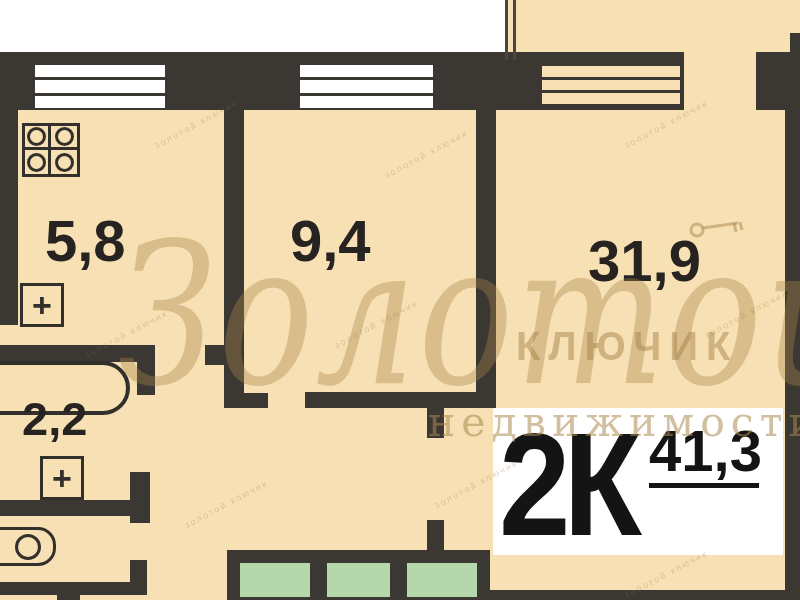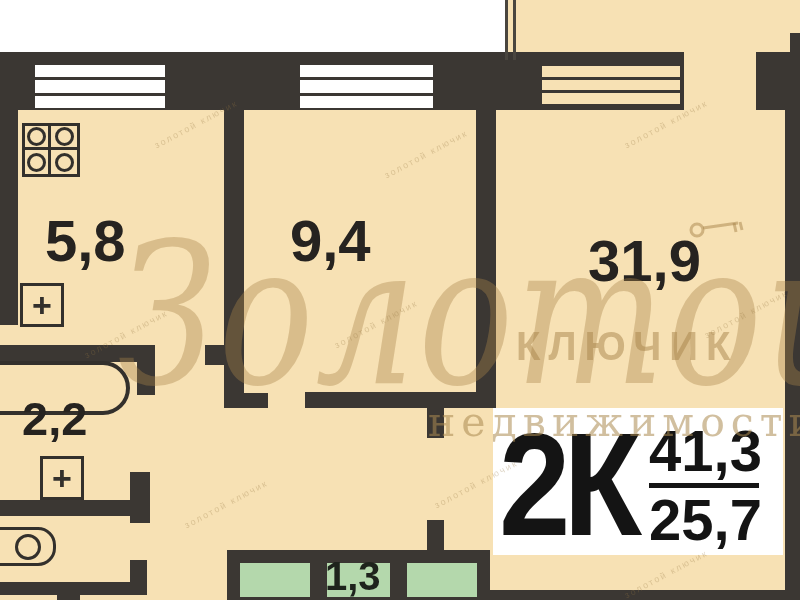--- a/index.html
+++ b/index.html
@@ -132,21 +132,20 @@
   <div class="vent" style="left:40px;top:456px;">+</div>
   <div class="tub"></div>
   <div class="wc">
       <i></i>
     </div>
 
   <div class="lbl" style="left:45px;top:212px;font-size:58px;">5,8</div>
   <div class="lbl" style="left:290px;top:212px;font-size:58px;">9,4</div>
   <div class="lbl" style="left:588px;top:232px;font-size:58px;">31,9</div>
   <div class="lbl" style="left:22px;top:395px;font-size:47px;">2,2</div>
-  <div class="lbl" style="left:325px;top:556px;font-size:40px;z-index:5;color:#1e231c;">1,3</div>
 
   <div class="wm wm-script">Золотой</div>
   <svg class="keyicon" width="58" height="34" viewBox="0 0 58 34">
     <circle cx="9" cy="20" r="6" fill="none" stroke="rgba(167,132,74,0.5)" stroke-width="3"></circle>
     <line x1="15" y1="18" x2="50" y2="13" stroke="rgba(167,132,74,0.5)" stroke-width="3"></line>
     <line x1="46" y1="13" x2="48" y2="22" stroke="rgba(167,132,74,0.5)" stroke-width="3"></line>
     <line x1="52" y1="12" x2="54" y2="20" stroke="rgba(167,132,74,0.5)" stroke-width="3"></line>
   </svg>
   <div class="wm wm-k">КЛЮЧИК</div>
   <div class="wm wm-n" style="z-index:30;">недвижимости</div>
@@ -159,17 +158,16 @@
   <div class="wm wm-micro" style="left:700px;top:310px;">золотой ключик</div>
   <div class="wm wm-micro" style="left:180px;top:500px;">золотой ключик</div>
   <div class="wm wm-micro" style="left:430px;top:480px;">золотой ключик</div>
   <div class="wm wm-micro" style="left:620px;top:570px;">золотой ключик</div>
 
   <div class="badge">
     <div class="rn">2К</div>
     <div class="frac">
       <span class="num">41,3</span>
       <span class="bar"></span>
-      <span class="den">25,7</span>
     </div>
   </div>
 
 </div>
 
 </body></html>

